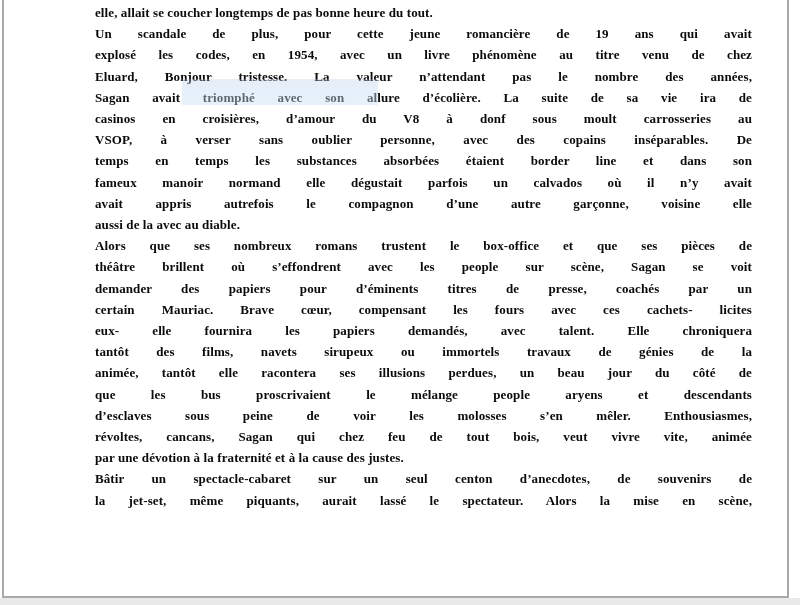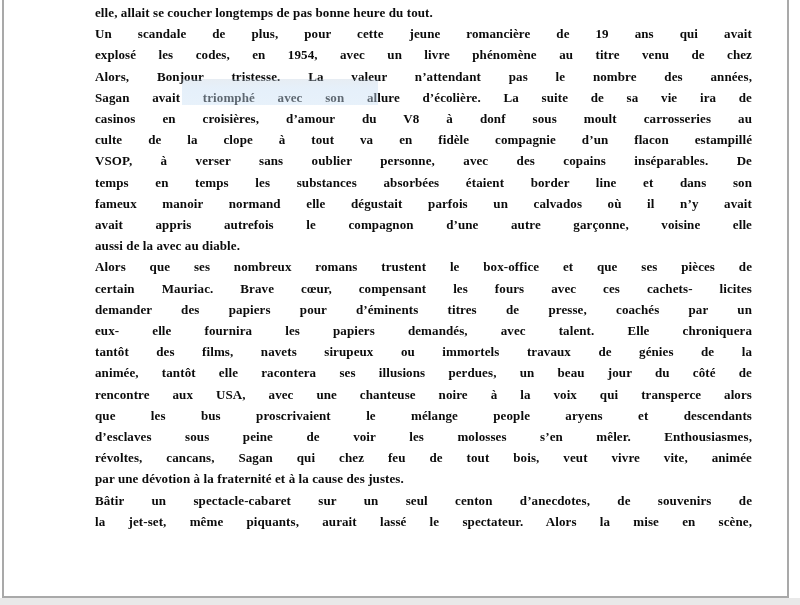--- a/index.html
+++ b/index.html
@@ -79,36 +79,35 @@
 </style>
 </head>
 <body>
 
 <div class="stage">
   <div class="frame"></div>
   <div class="textblock" id="textblock">
       <div class="line para-end">elle, allait se coucher longtemps de pas bonne heure du tout.</div>
       <div class="line">Un scandale de plus, pour cette jeune  romancière de 19 ans qui avait</div>
       <div class="line">explosé les codes, en 1954,  avec un livre phénomène  au titre venu de chez</div>
-      <div class="line">Alors, Bonjour tristesse. La valeur n’attendant pas le nombre des années,</div>
+      <div class="line">Eluard, Bonjour tristesse. La valeur n’attendant pas le nombre des années,</div>
       <div class="line">Sagan avait triomphé avec son allure d’écolière. La suite de sa vie ira de</div>
       <div class="line">casinos en croisières, d’amour du V8  à donf sous  moult carrosseries  au</div>
-      <div class="line">culte de la clope à tout va en fidèle compagnie d’un  flacon estampillé</div>
       <div class="line">VSOP, à verser sans oublier personne,  avec des copains inséparables. De</div>
       <div class="line">temps en temps  les substances absorbées étaient border line et dans son</div>
       <div class="line">fameux manoir normand  elle dégustait parfois un calvados où il n’y avait</div>
       <div class="line">avait appris autrefois  le compagnon d’une autre garçonne,  voisine elle</div>
       <div class="line para-end">aussi de la avec au diable.</div>
       <div class="line">Alors que ses nombreux romans trustent le box-office et que  ses pièces de</div>
+      <div class="line">théâtre brillent où s’effondrent avec les people sur scène,  Sagan se voit</div>
+      <div class="line">demander des papiers pour  d’éminents titres de presse, coachés par un</div>
       <div class="line">certain Mauriac. Brave cœur,  compensant les fours  avec ces cachets- licites</div>
-      <div class="line">demander des papiers pour  d’éminents titres de presse, coachés par un</div>
       <div class="line">eux-  elle fournira les  papiers demandés, avec talent. Elle  chroniquera</div>
       <div class="line">tantôt des films, navets sirupeux  ou immortels travaux de génies de la</div>
       <div class="line">animée, tantôt elle racontera ses illusions perdues, un beau jour  du côté de</div>
-      <div class="line">rencontre  aux USA, avec une chanteuse noire à la voix qui transperce alors</div>
       <div class="line">que les bus  proscrivaient  le mélange people aryens et  descendants</div>
       <div class="line">d’esclaves  sous peine de voir les molosses s’en mêler. Enthousiasmes,</div>
       <div class="line">révoltes, cancans,  Sagan qui chez feu de tout bois, veut vivre vite,  animée</div>
       <div class="line para-end">par une dévotion à la fraternité et à la cause des justes.</div>
       <div class="line">Bâtir un spectacle-cabaret  sur un seul centon d’anecdotes, de souvenirs de</div>
       <div class="line">la jet-set, même piquants,  aurait lassé le  spectateur. Alors la mise en scène,</div>
     </div>
   <div class="highlight"></div>
   <div class="bottom-strip"></div>
 </div>

